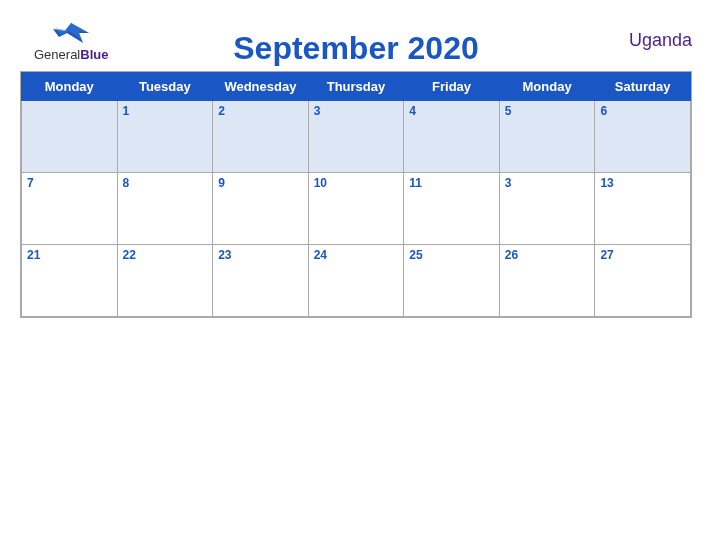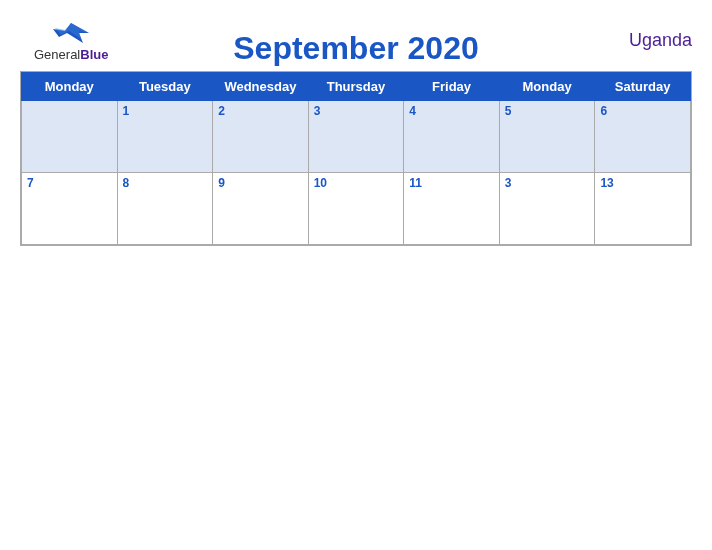--- a/index.html
+++ b/index.html
@@ -164,15 +164,38 @@
           <td>
             <span class="date-num">11</span>
           </td>
           <td>
             <span class="date-num">3</span>
           </td>
           <td>
             <span class="date-num">13</span>
           </td>
         </tr>
+        <tr class="week-row white-row">
+          <td>
+            <span class="date-num">21</span>
+          </td>
+          <td>
+            <span class="date-num">22</span>
+          </td>
+          <td>
+            <span class="date-num">23</span>
+          </td>
+          <td>
+            <span class="date-num">24</span>
+          </td>
+          <td>
+            <span class="date-num">25</span>
+          </td>
+          <td>
+            <span class="date-num">26</span>
+          </td>
+          <td>
+            <span class="date-num">27</span>
+          </td>
+        </tr>
       </tbody>
   </table>
 </div>
 
 </body></html>

